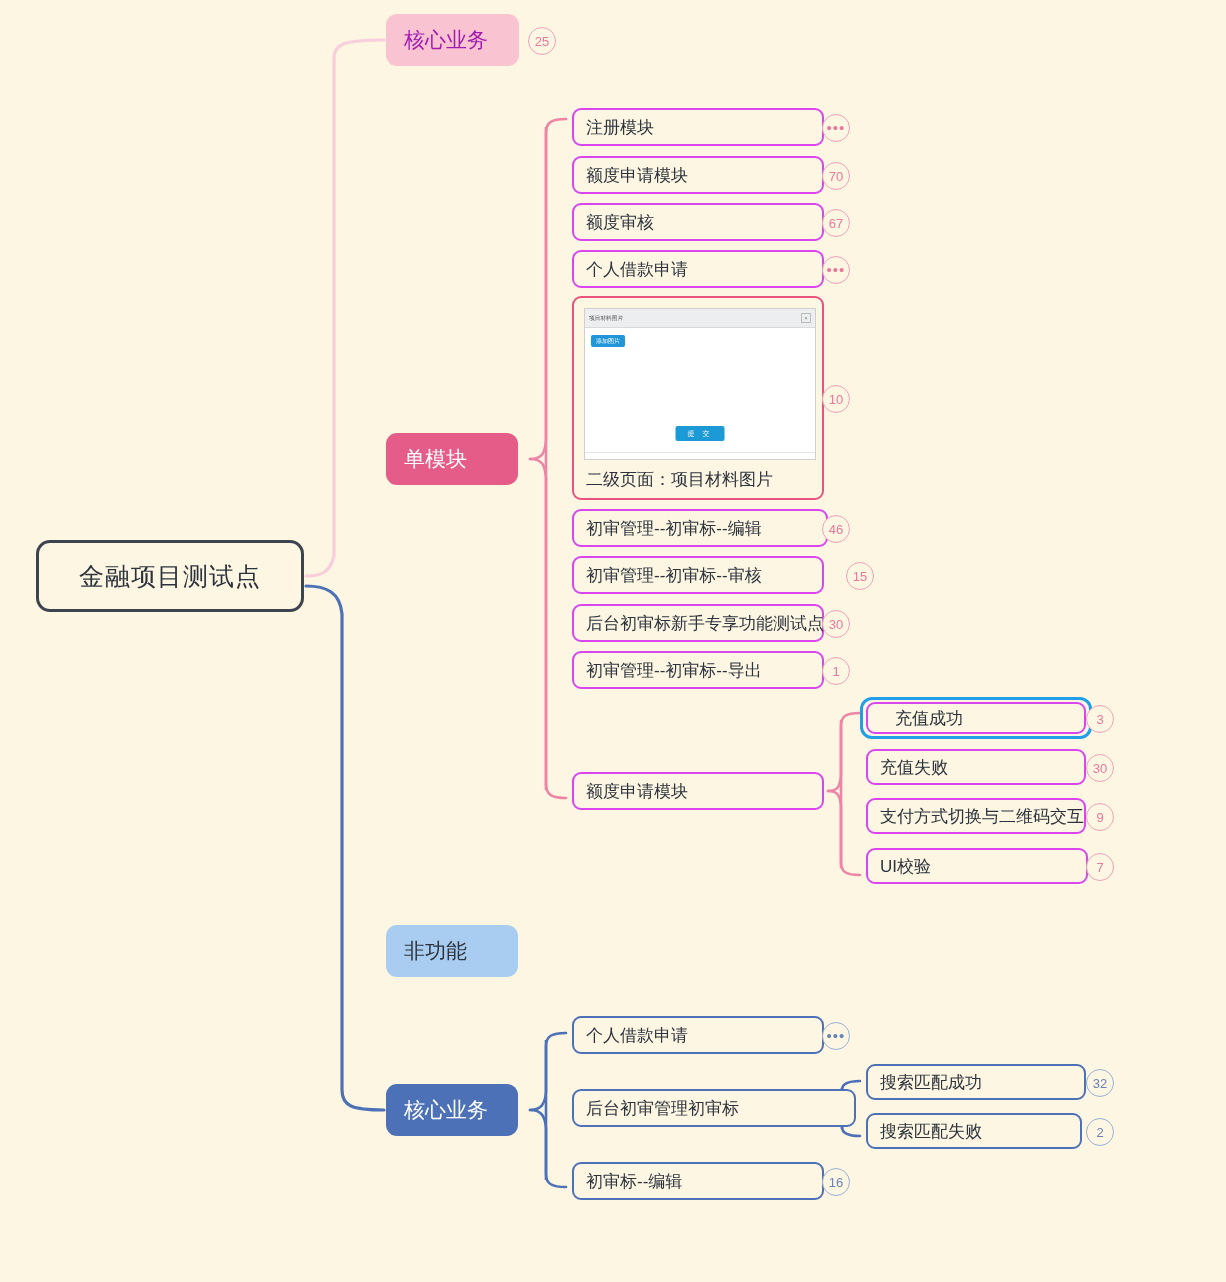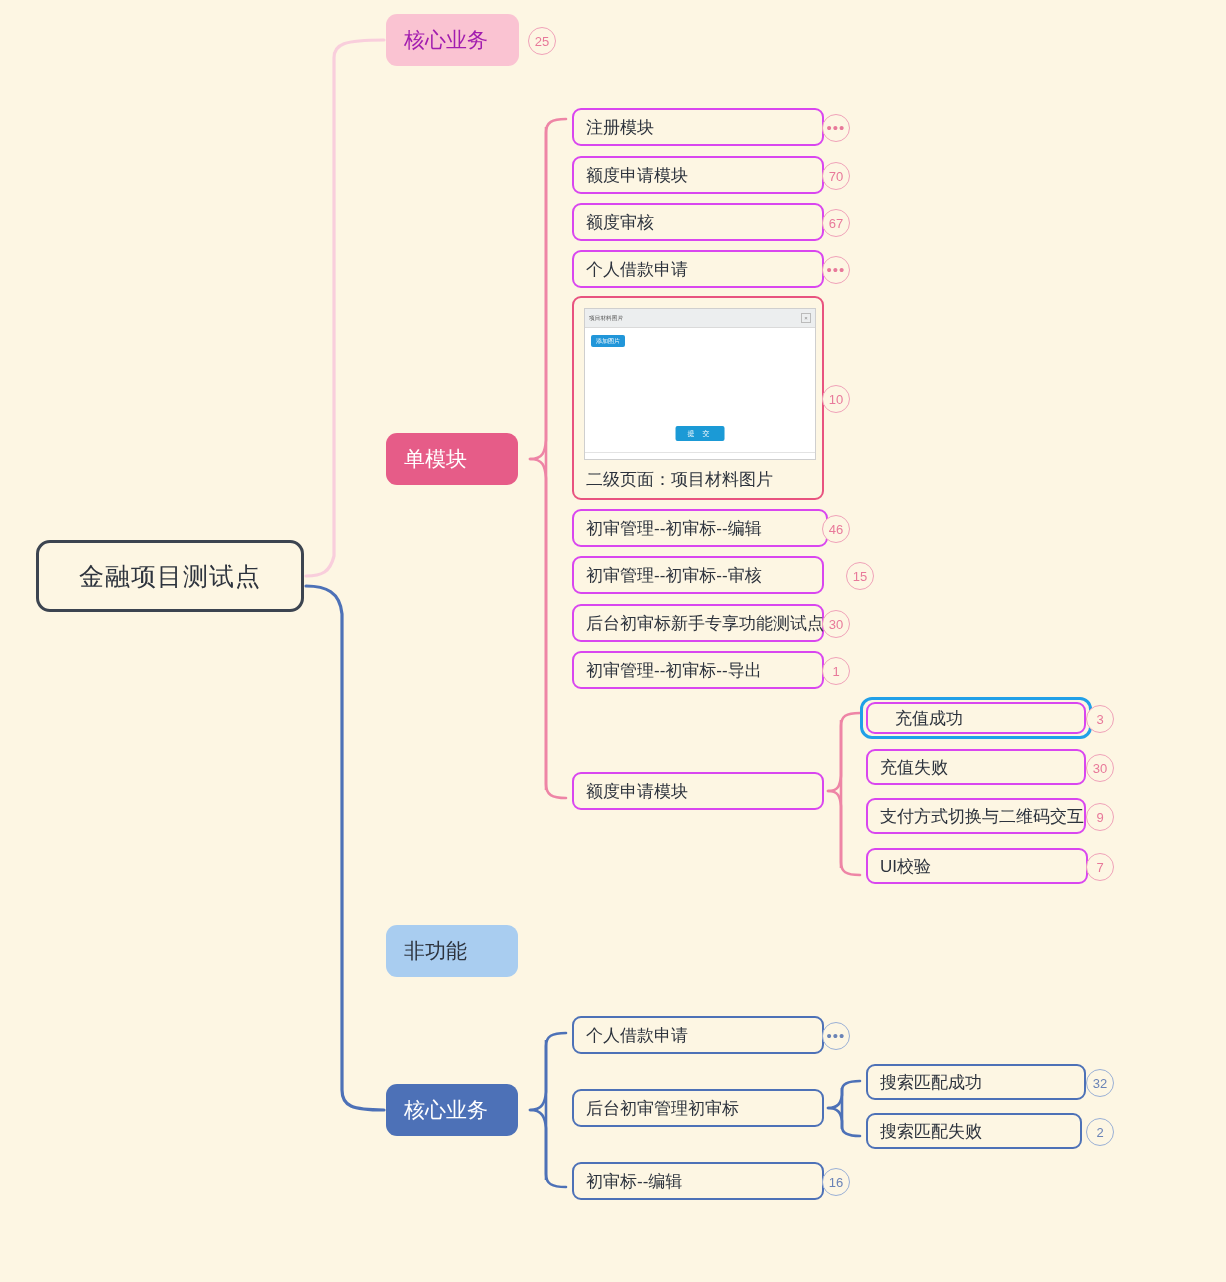--- a/index.html
+++ b/index.html
@@ -275,21 +275,21 @@
     <span>7</span>
   </div>
 
   <div class="node leaf blue" style="left:572px;top:1016px;width:252px;height:38px;">
     <span class="txt">个人借款申请</span>
   </div>
   <div class="badge blue" style="left:822px;top:1022px;">
     <span class="dots">•••</span>
   </div>
 
-  <div class="node leaf blue" style="left:572px;top:1089px;width:252px;height:38px;">
+  <div class="node leaf blue" style="left:572px;top:1089px;width:284px;height:38px;">
     <span class="txt">后台初审管理初审标</span>
   </div>
 
   <div class="node leaf blue" style="left:572px;top:1162px;width:252px;height:38px;">
     <span class="txt">初审标--编辑</span>
   </div>
   <div class="badge blue" style="left:822px;top:1168px;">
     <span>16</span>
   </div>
 

